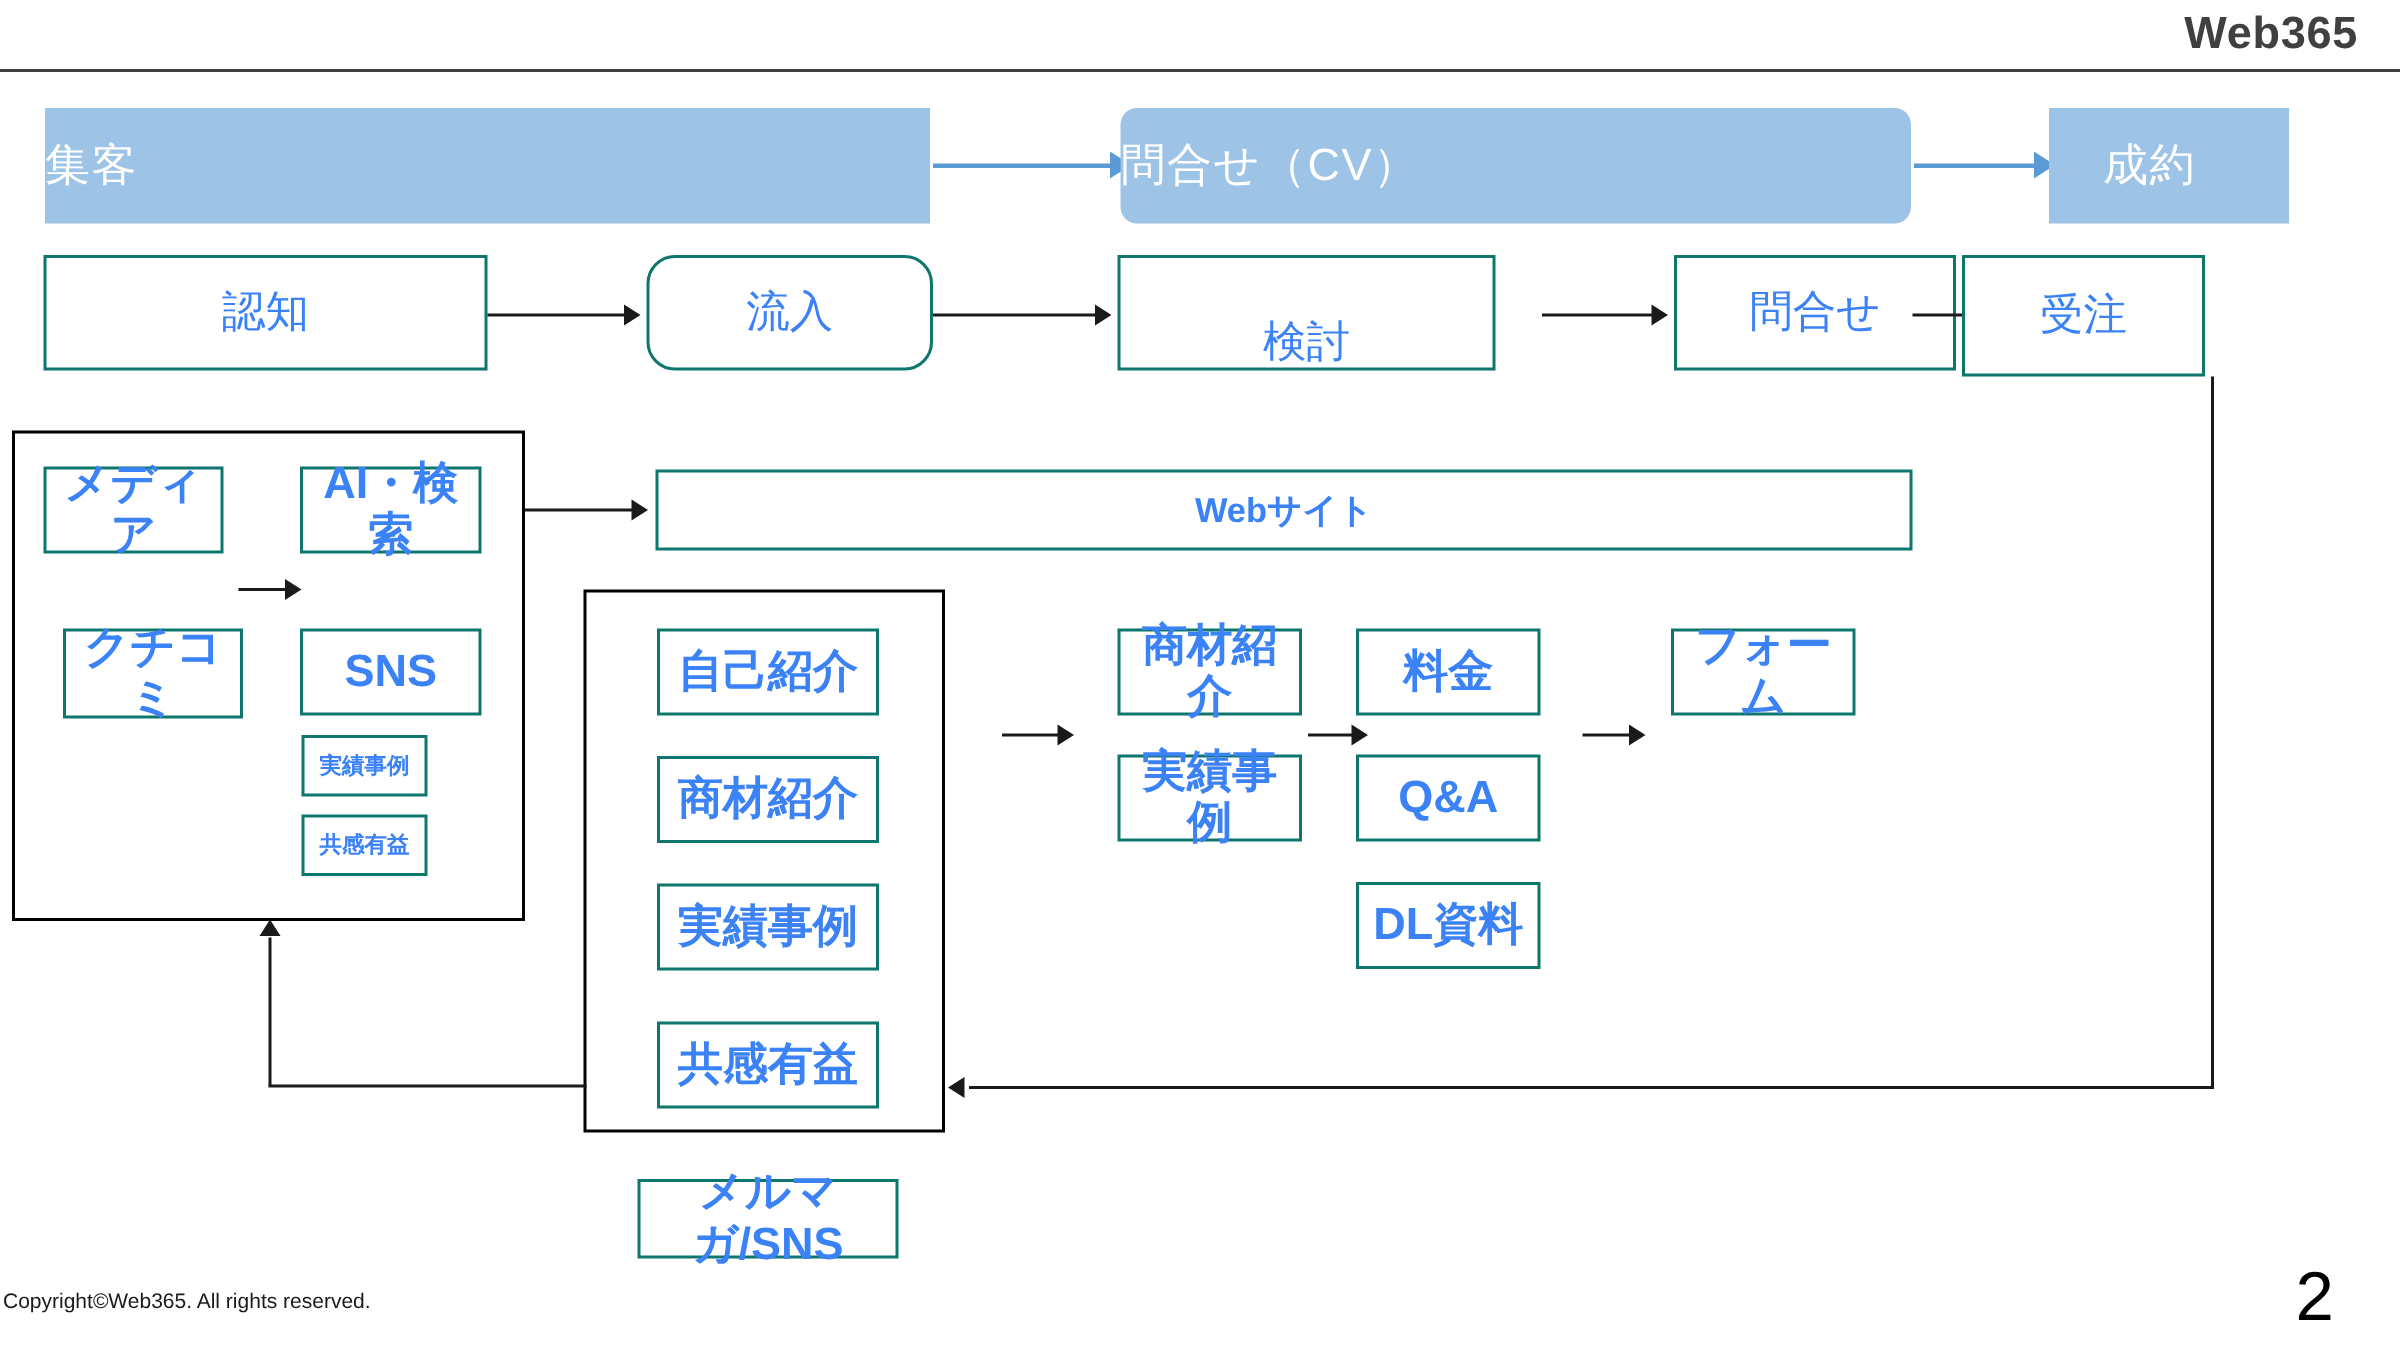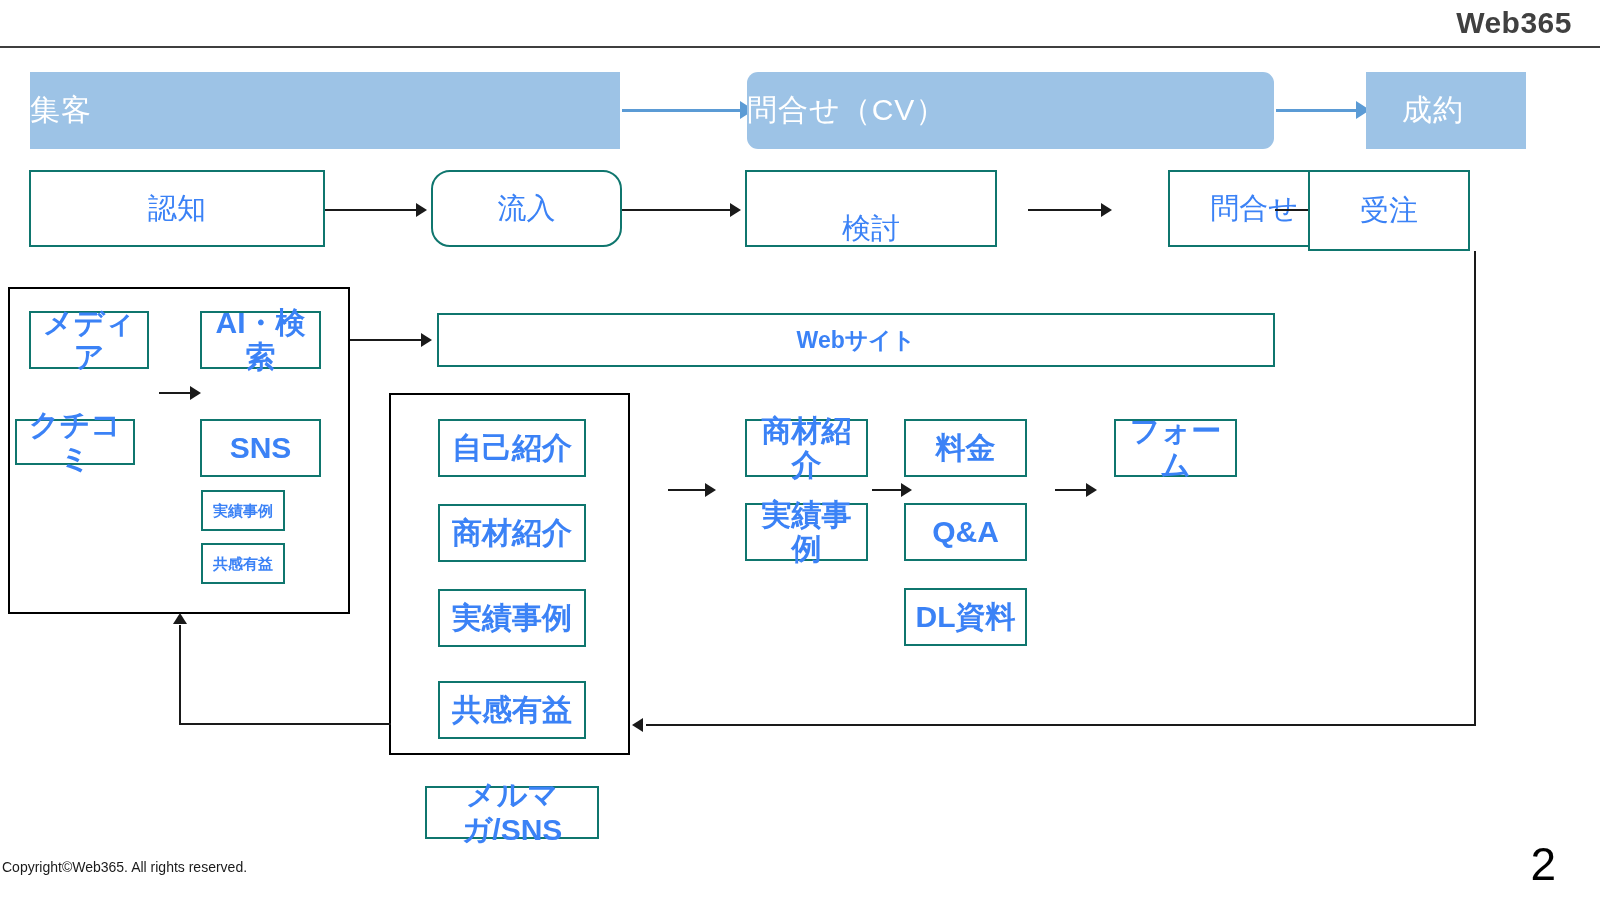--- a/index.html
+++ b/index.html
@@ -162,21 +162,21 @@
   </div>
   <div class="hline" style="left:622px; top:209px; width:110px;"></div>
   <div class="arrowhead-r" style="left:730px; top:203px;"></div>
 
   <div class="box stage-box" style="left:745px; top:170px; width:252px; height:77px;align-items:flex-end;">
     <span>検討</span>
   </div>
   <div class="hline" style="left:1028px; top:209px; width:75px;"></div>
   <div class="arrowhead-r" style="left:1101px; top:203px;"></div>
 
-  <div class="box stage-box" style="left:1168px; top:170px; width:172px; height:77px;">
+  <div class="box stage-box" style="left:1116px; top:170px; width:188px; height:77px;">
     <span>問合せ</span>
   </div>
   <div class="hline" style="left:1275px; top:209px; width:78px;"></div>
   <div class="arrowhead-r" style="left:1351px; top:203px;"></div>
 
   <div class="box stage-box" style="left:1308px; top:170px; width:162px; height:81px;">
     <span>受注</span>
   </div>
 
   <div class="vline" style="left:1474px; top:251px; height:474px;"></div>
@@ -188,21 +188,21 @@
   <div class="box node-box" style="left:29px; top:311px; width:120px; height:58px;">
     <span>メディア</span>
   </div>
   <div class="box node-box" style="left:200px; top:311px; width:121px; height:58px;">
     <span>AI・検索</span>
   </div>
 
   <div class="hline" style="left:159px; top:392px; width:33px;"></div>
   <div class="arrowhead-r" style="left:190px; top:386px;"></div>
 
-  <div class="box node-box" style="left:15px; top:419px; width:120px; height:46px;">
+  <div class="box node-box" style="left:42px; top:419px; width:120px; height:60px;">
     <span>クチコミ</span>
   </div>
   <div class="box node-box" style="left:200px; top:419px; width:121px; height:58px;">
     <span>SNS</span>
   </div>
 
   <div class="box small-box" style="left:201px; top:490px; width:84px; height:41px;">
     <span>実績事例</span>
   </div>
   <div class="box small-box" style="left:201px; top:543px; width:84px; height:41px;">

